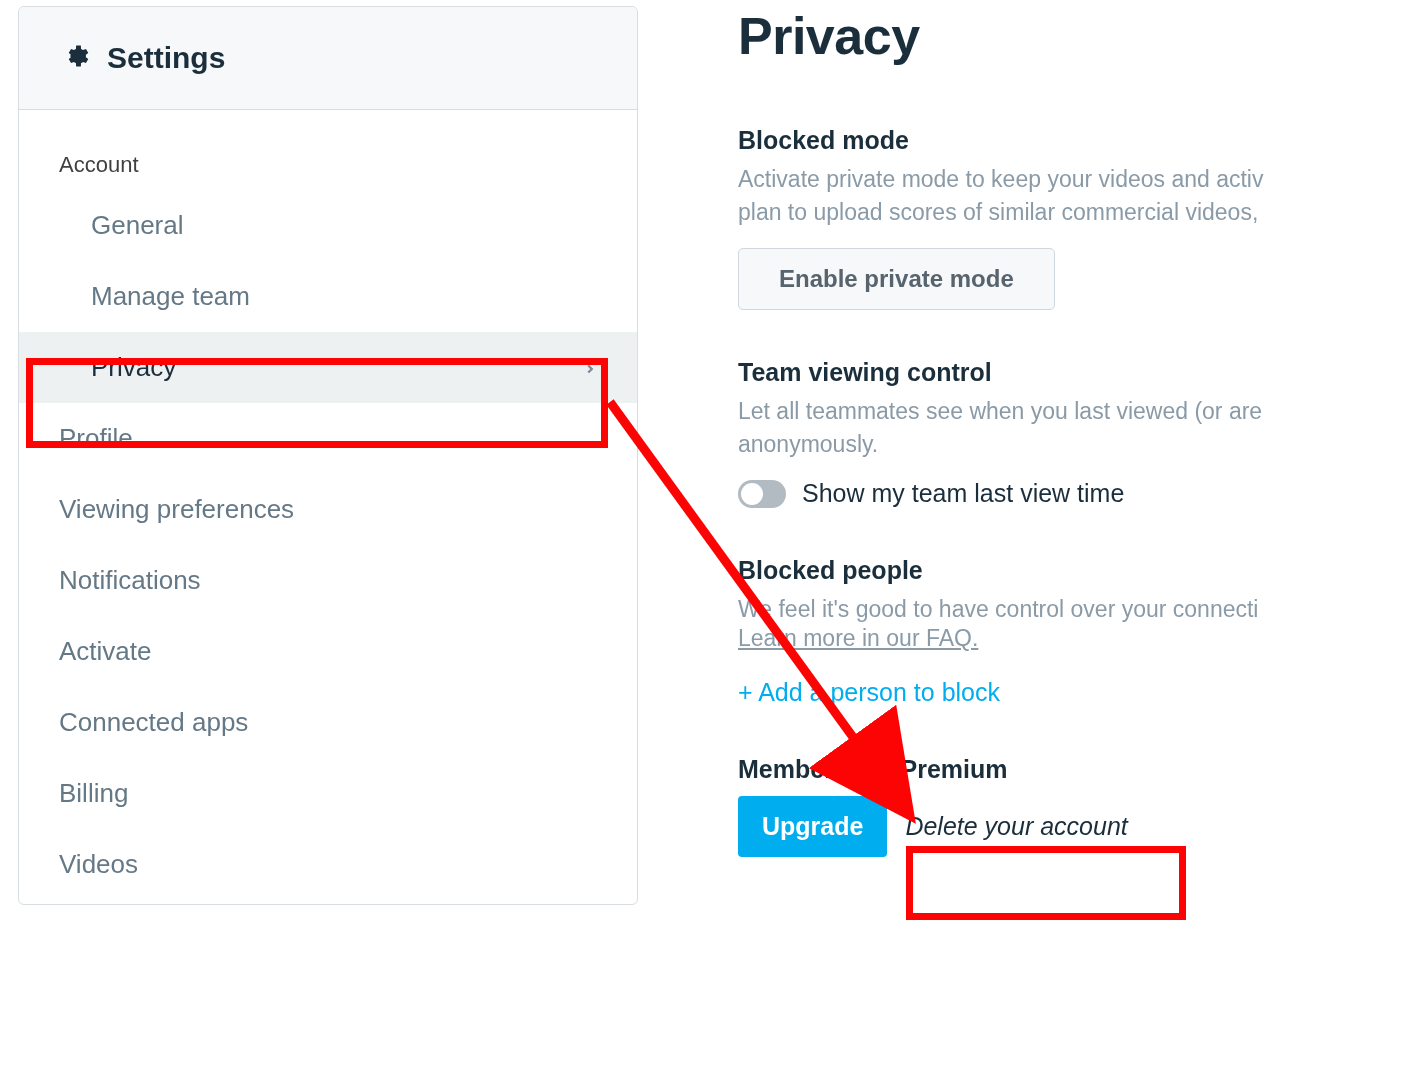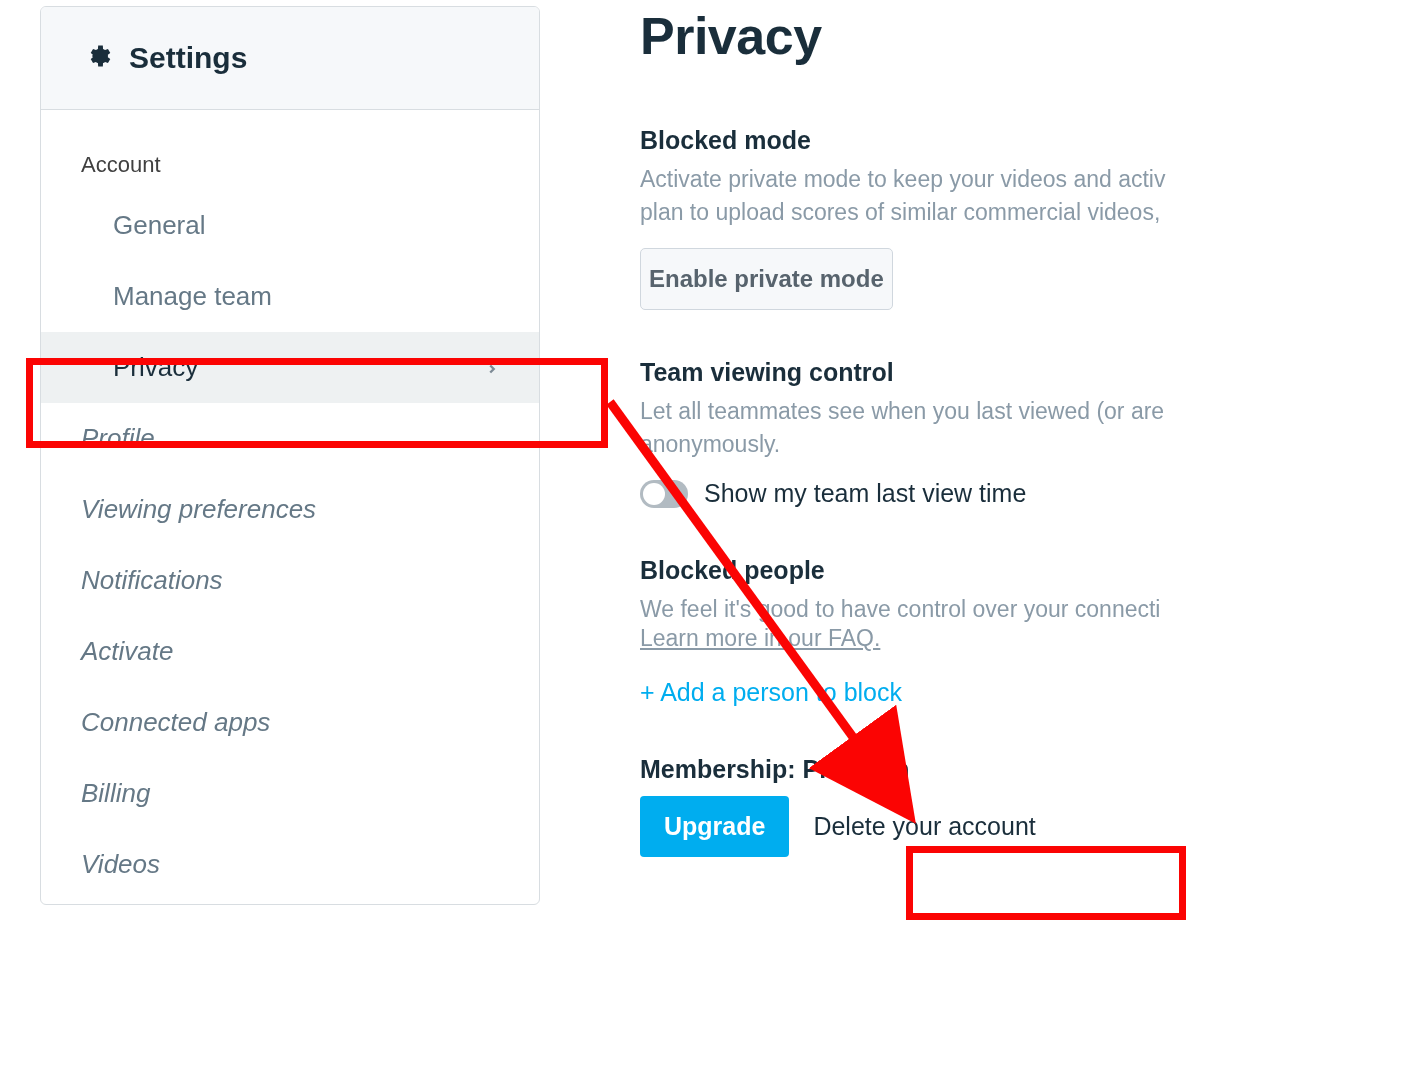--- a/index.html
+++ b/index.html
@@ -14,22 +14,22 @@
       height: 1072px;
       overflow: hidden;
       position: relative;
     }
     .layout {
       display: flex;
       gap: 100px;
       padding-top: 6px;
     }
     .sidebar {
-      width: 500px;
-      margin-left: 40px;
+      width: 620px;
+      margin-left: 18px;
       border: 1px solid #d8dde1;
       border-radius: 6px;
       background: #fff;
       overflow: hidden;
     }
     .sidebar-header {
       display: flex;
       align-items: center;
       gap: 18px;
       padding: 34px 32px 34px 42px;
@@ -56,21 +56,20 @@
       display: flex;
       align-items: center;
       justify-content: space-between;
       padding: 20px 40px 20px 72px;
       font-size: 26px;
       color: #657886;
       cursor: pointer;
     }
     .nav-item.top {
       padding-left: 40px;
-      font-style: italic;
     }
     .nav-item.active {
       background: #eef1f2;
       color: #1a2e3b;
       position: relative;
       z-index: 2;
     }
     .chevron {
       width: 14px;
       height: 14px;
@@ -115,21 +114,21 @@
       white-space: nowrap;
       overflow: hidden;
     }
     .btn-outline {
       display: inline-block;
       border: 1px solid #d0d7de;
       background: #f6f8fa;
       color: #57636d;
       font-size: 24px;
       font-weight: 700;
-      padding: 16px 8px;
+      padding: 16px 40px;
       border-radius: 5px;
       cursor: pointer;
     }
     .toggle-row {
       display: flex;
       align-items: center;
       gap: 16px;
       margin-top: 14px;
     }
     .toggle {
@@ -170,38 +169,39 @@
     }
     .membership-title {
       font-size: 25px;
       font-weight: 700;
       color: #1a2e3b;
       margin-bottom: 12px;
     }
     .membership-row {
       display: flex;
       align-items: stretch;
-      gap: 24px;
+      gap: 18px;
     }
     .btn-primary {
       background: #00adef;
       color: #fff;
       font-size: 25px;
       font-weight: 700;
       padding: 16px 24px;
       border: none;
       border-radius: 4px;
       cursor: pointer;
     }
     .delete-link {
       font-size: 25px;
       color: #1a2e3b;
       display: flex;
       align-items: center;
       cursor: pointer;
+      font-style: italic;
     }
     .highlight-delete {
       position: absolute;
       left: 906px;
       top: 846px;
       width: 280px;
       height: 74px;
       border: 7px solid #fb0403;
       pointer-events: none;
       z-index: 5;

